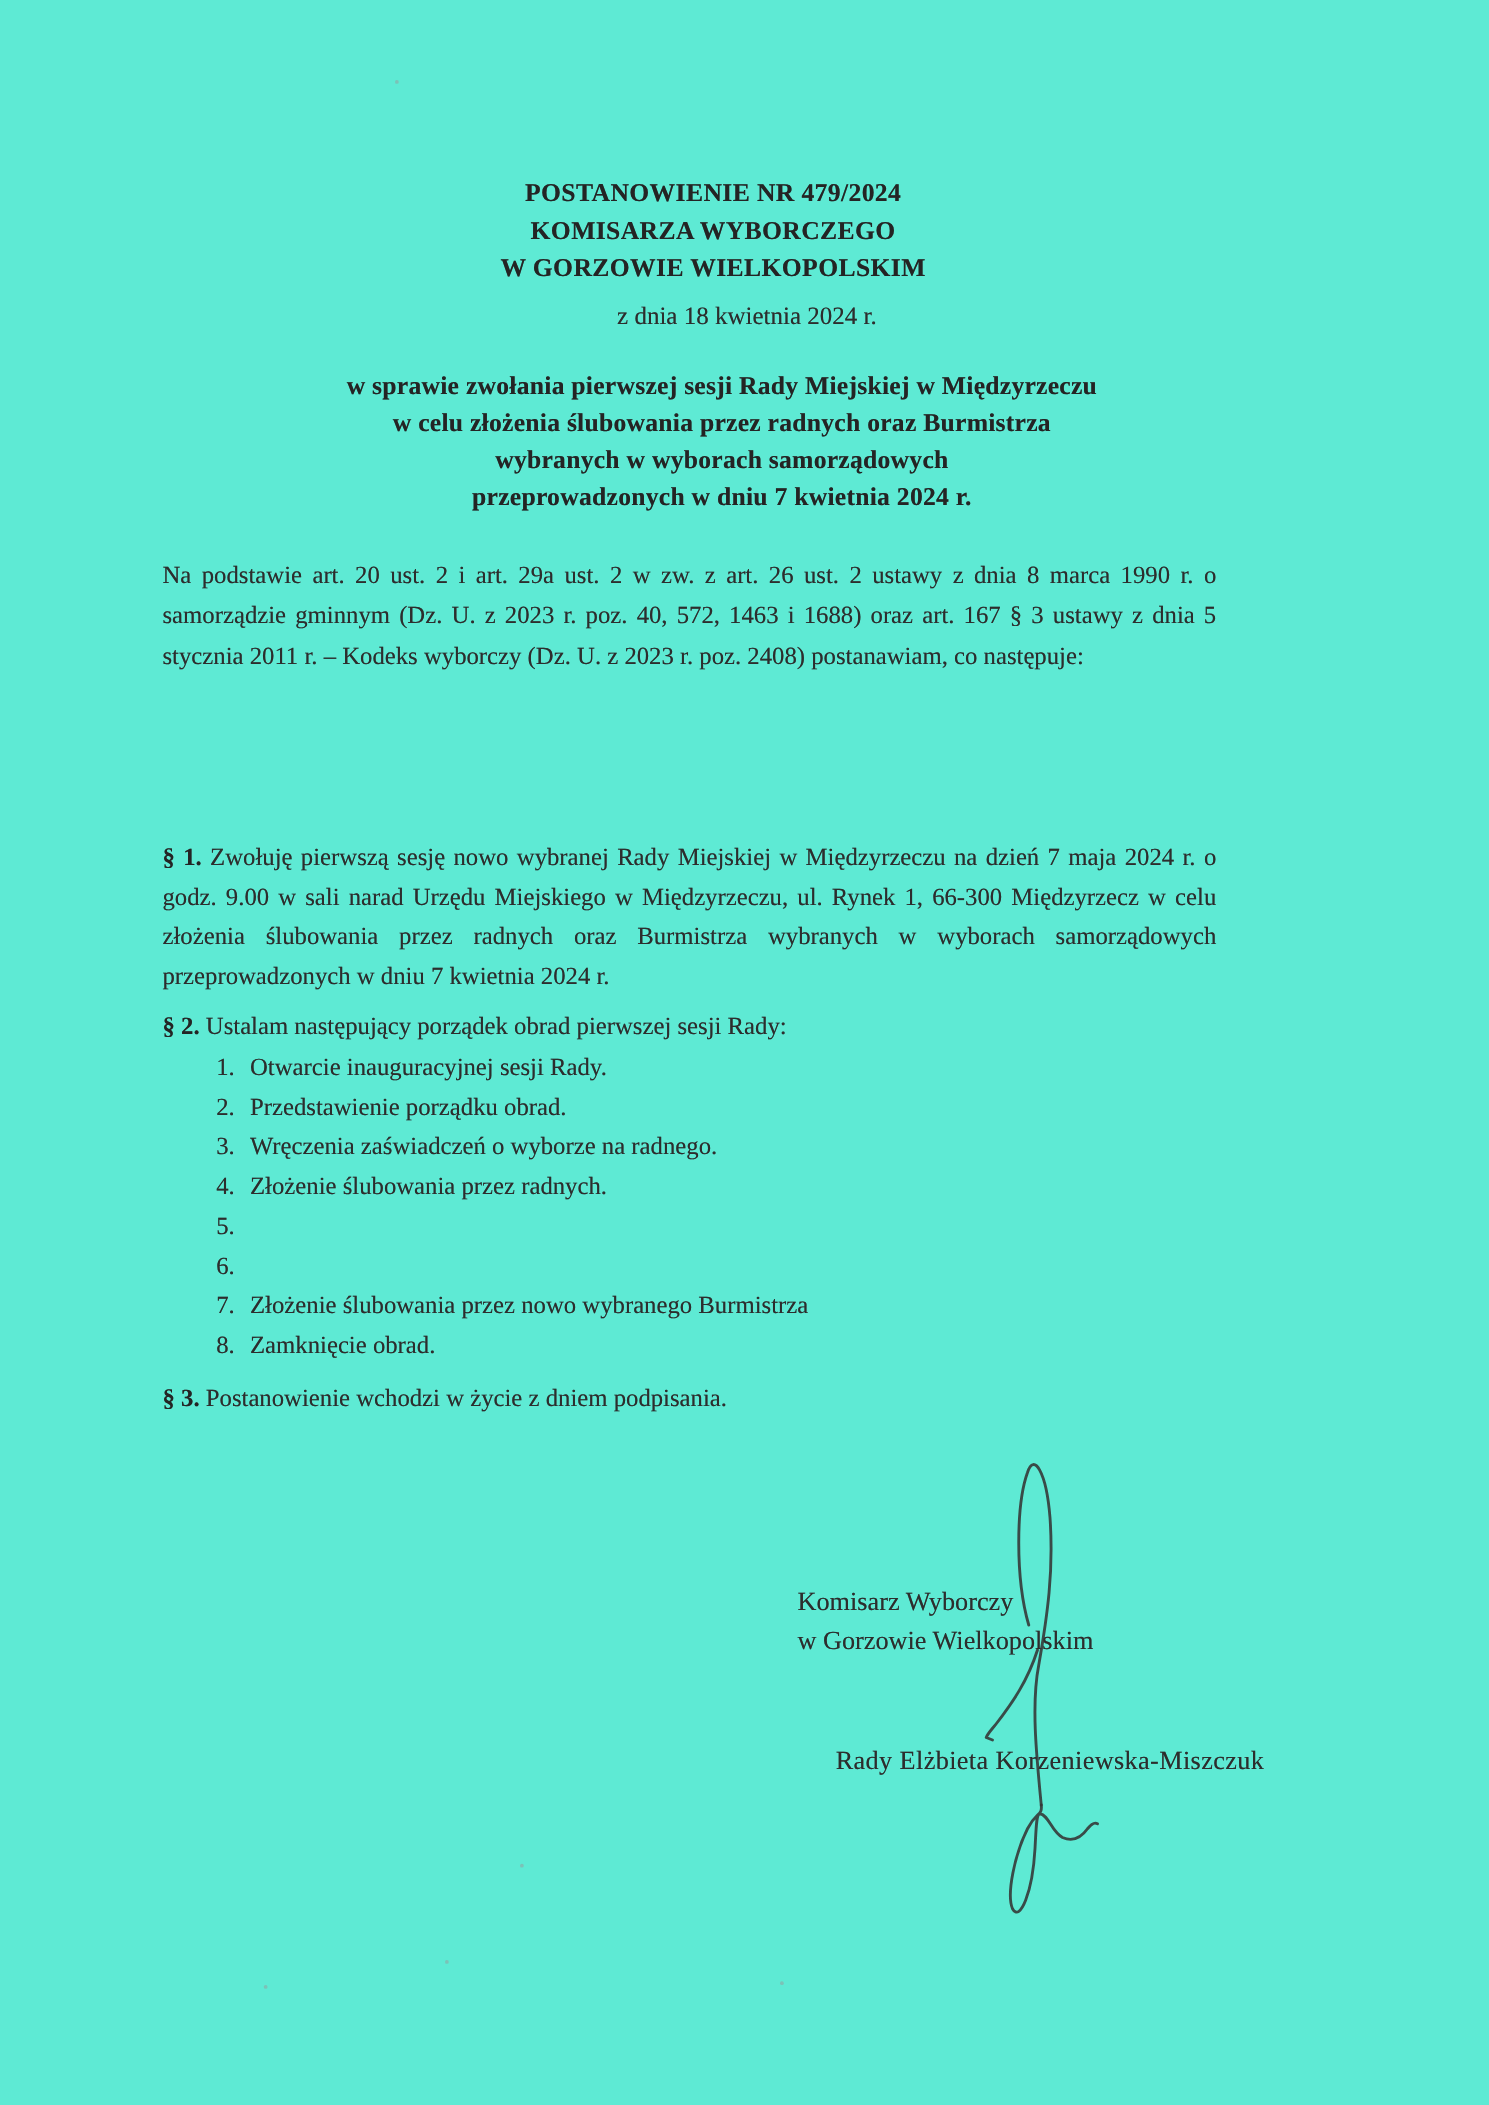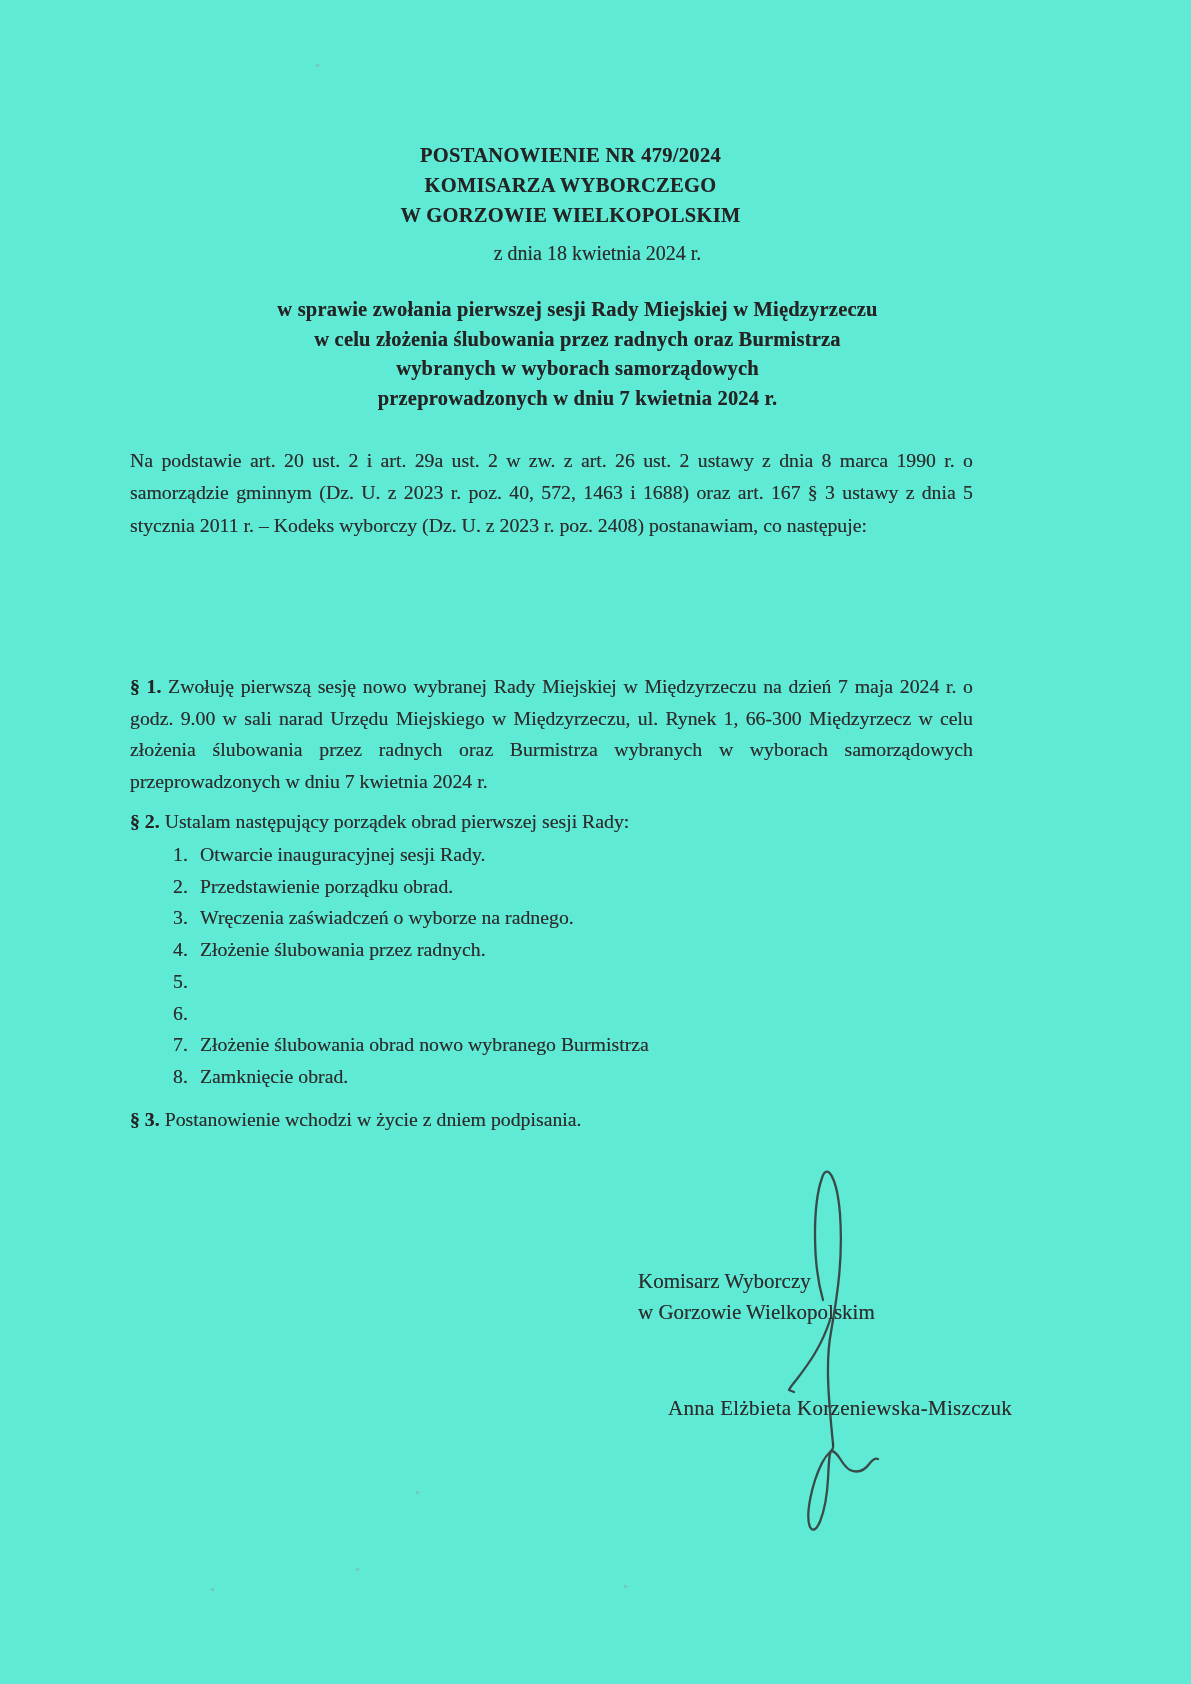--- a/index.html
+++ b/index.html
@@ -101,36 +101,36 @@
       <span>Złożenie ślubowania przez radnych.</span>
     </div>
     <div class="agenda-row">
       <span class="agenda-num">5.</span>
     </div>
     <div class="agenda-row">
       <span class="agenda-num">6.</span>
     </div>
     <div class="agenda-row">
       <span class="agenda-num">7.</span>
-      <span>Złożenie ślubowania obrad nowo wybranego Burmistrza</span>
+      <span>Złożenie ślubowania przez nowo wybranego Burmistrza</span>
     </div>
     <div class="agenda-row">
       <span class="agenda-num">8.</span>
       <span>Zamknięcie obrad.</span>
     </div>
   </div>
 
   <div class="abs body-par par3"><span class="sect">§ 3.</span>&nbsp;<span>Postanowienie wchodzi w życie z dniem podpisania.</span></div>
 
   <div class="abs sig-role">
     <div>Komisarz Wyborczy</div>
     <div>w Gorzowie Wielkopolskim</div>
   </div>
 
-  <div class="abs sig-name">Anna Elżbieta Korzeniewska-Miszczuk</div>
+  <div class="abs sig-name">Rady Elżbieta Korzeniewska-Miszczuk</div>
 
   <svg class="abs sig-svg" viewBox="760 1155 140 400" aria-hidden="true">
     <path d="M 823 1300 C 812 1262, 813 1203, 822 1178 C 827 1162, 837 1177, 840 1214 C 843 1257, 838 1292, 831 1332 C 825 1363, 829 1403, 833 1444"></path>
     <path d="M 830 1320 C 822 1345, 810 1362, 797 1379 C 793 1384, 790 1387, 789 1390 L 794 1392"></path>
     <path d="M 833 1444 C 834 1453, 829 1449, 822 1463 C 812 1483, 805 1515, 810 1527 C 816 1538, 826 1514, 828 1479 C 829 1461, 829 1451, 832 1451 C 839 1452, 841 1465, 850 1470 C 859 1474, 865 1470, 870 1463 C 874 1458, 876 1458, 878 1459"></path>
   </svg>
 
   <div class="speck" style="left:416px;top:1491px;"></div>
   <div class="speck" style="left:356px;top:1568px;"></div>
   <div class="speck" style="left:211px;top:1588px;"></div>

